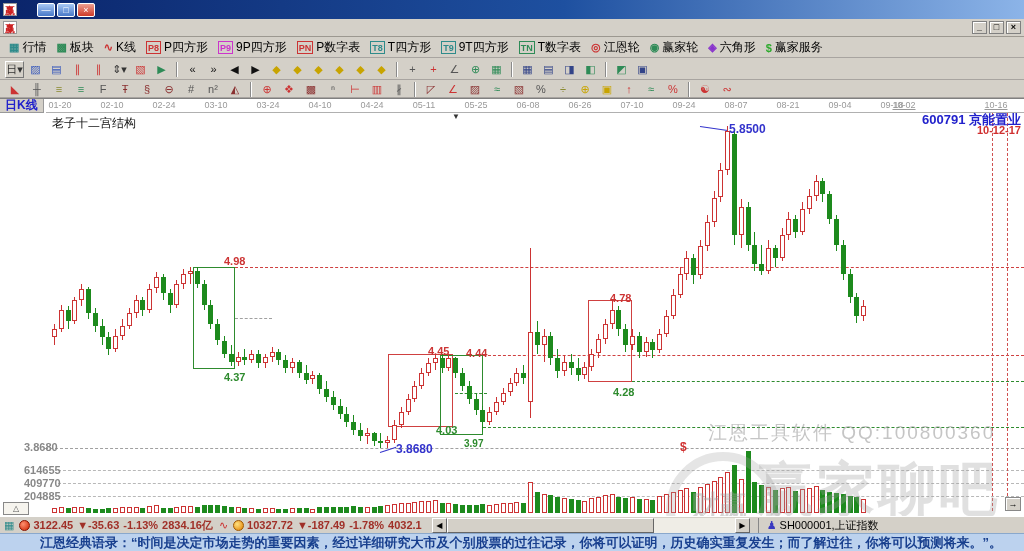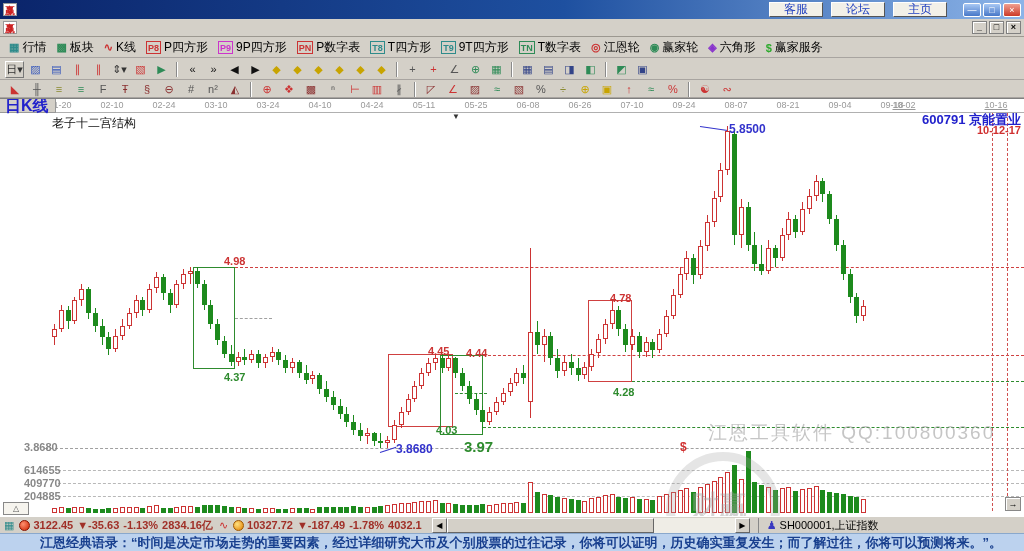--- a/index.html
+++ b/index.html
@@ -37,22 +37,22 @@
   #tb2{top:59px;height:21px}
   .tb2-icon{min-width:19px;height:17px;font-size:11px;line-height:15px;text-align:center;color:#444;margin:0 1px;
     border:1px solid #d4d0c8;cursor:pointer}
   .tb2-icon:first-child{border-color:#fff #777 #777 #fff}
   #tb3{top:81px;height:17px}
   .tb3-icon{min-width:20px;height:15px;font-size:11px;line-height:14px;text-align:center;color:#8a3030;margin:0 1px;cursor:pointer}
   .sep{width:2px;height:15px;border-left:1px solid #8a8a8a;border-right:1px solid #fff;margin:0 4px}
   
   .chart{position:absolute;top:98px;left:0;width:1024px;height:418px;background:#fff;overflow:hidden;border-top:1px solid #808080}
   .layer{position:absolute;left:0;top:0;width:1024px;height:418px}
-  .pane-label{position:absolute;left:0;top:0;width:56px;height:14px;background:#d4d0c8;color:#2222cc;
-    font-weight:bold;font-size:16px;line-height:13px;padding-left:5px;border-right:1px solid #999;border-bottom:1px solid #999;z-index:5}
+  .pane-label{position:absolute;left:0;top:0;width:44px;height:14px;background:#d4d0c8;color:#2222cc;
+    font-weight:bold;font-size:12px;line-height:13px;padding-left:5px;border-right:1px solid #999;border-bottom:1px solid #999;z-index:5}
   .axis-line{position:absolute;top:13px;left:46px;width:978px;border-top:1px solid #b0b0b0}
   .date-label{position:absolute;top:1px;width:44px;text-align:center;font-size:9px;color:#999}
   .struct-label{position:absolute;left:52px;top:16px;font-size:12px;color:#111;z-index:4}
   .stock-label{position:absolute;right:3px;top:12px;color:#2222cc;font-weight:bold;font-size:13px;z-index:6}
   .daterange-label{position:absolute;right:3px;top:25px;color:#d03030;font-size:11px;font-weight:bold;z-index:6}
   .hline{position:absolute;height:0;border-top:1px dashed #999}
   .vline{position:absolute;width:0;border-left:1px dashed #d05050}
   .gbox{position:absolute;background:transparent}
   .ann{position:absolute;font-weight:bold;white-space:nowrap;z-index:4}
   .wick{position:absolute;width:1px}
@@ -88,25 +88,20 @@
   .sb-right{margin-left:8px;display:flex;align-items:center;border-left:1px solid #888;padding-left:8px;color:#000}
   .person{color:#3a3ac0;font-size:11px;margin-right:3px}
   .status2{position:absolute;top:533px;left:0;width:1024px;height:18px;background:#bcd2ee;border-top:1px solid #8aa8cc;
     color:#183f8e;font-size:13px;line-height:17px;padding-left:40px;white-space:nowrap;font-weight:bold}
 </style>
 </head>
 <body>
 
 <div class="titlebar">
   <span class="app-icon">赢</span>
-  <div class="tb-links">
-    <div class="tb-link">客服</div>
-    <div class="tb-link">论坛</div>
-    <div class="tb-link">主页</div>
-  </div>
   <div class="win-btns">
     <span class="wb wb-min">—</span>
     <span class="wb wb-max">□</span>
     <span class="wb wb-close">×</span>
   </div>
 </div>
 
 <div class="menubar">
   <span class="app-icon">赢</span>
   <div class="mdi-ctrls">
@@ -271,20 +266,21 @@
   <div class="stock-label">
     <span>600791</span>
     <span>京能置业</span>
   </div>
   <div class="daterange-label">10-12-17</div>
 
   <div class="wm1">江恩工具软件  QQ:100800360</div>
   <div class="wm-badge">
     <span>财赢</span>
   </div>
+  <div class="wm2">赢家聊吧</div>
   <div class="dollar">$</div>
 
   <div class="layer" id="lines-layer">
       <div class="hline" style="left: 235px; width: 789px; top: 168.4px; border-top-color: rgb(207, 64, 64);"></div>
       <div class="hline" style="left: 235px; width: 37px; top: 218.7px; border-top-color: rgb(160, 160, 160);"></div>
       <div class="hline" style="left: 483px; width: 541px; top: 256.1px; border-top-color: rgb(207, 64, 64);"></div>
       <div class="hline" style="left: 455px; width: 32px; top: 293.5px; border-top-color: rgb(46, 139, 46);"></div>
       <div class="hline" style="left: 632px; width: 392px; top: 282.1px; border-top-color: rgb(46, 139, 46);"></div>
       <div class="hline" style="left: 483px; width: 541px; top: 327.6px; border-top-color: rgb(46, 139, 46);"></div>
       <div class="hline" style="left: 45px; width: 979px; top: 349.1px; border-top-color: rgb(160, 160, 160);"></div>
@@ -661,21 +657,21 @@
       <div class="wick up" style="left: 863.2px; top: 200.9px; height: 21.1px;"></div>
       <div class="body up" style="left: 861.2px; top: 207.4px; height: 9.8px;"></div>
       <div class="body up" style="left: 861.2px; top: 400.2px; height: 13.8px;"></div>
     </div>
   <div class="layer" id="ann-layer">
       <span class="ann" style="left: 224px; top: 156px; color: rgb(204, 51, 51); font-size: 11px;">4.98</span>
       <span class="ann" style="left: 224px; top: 272px; color: rgb(46, 139, 46); font-size: 11px;">4.37</span>
       <span class="ann" style="left: 428px; top: 246px; color: rgb(204, 51, 51); font-size: 11px;">4.45</span>
       <span class="ann" style="left: 466px; top: 248px; color: rgb(204, 51, 51); font-size: 11px;">4.44</span>
       <span class="ann" style="left: 436px; top: 325px; color: rgb(46, 139, 46); font-size: 11px;">4.03</span>
-      <span class="ann" style="left: 464px; top: 339px; color: rgb(46, 139, 46); font-size: 15px;">3.97</span>
+      <span class="ann" style="left: 464px; top: 339px; color: rgb(46, 139, 46); font-size: 10px;">3.97</span>
       <span class="ann" style="left: 610px; top: 193px; color: rgb(204, 51, 51); font-size: 11px;">4.78</span>
       <span class="ann" style="left: 613px; top: 287px; color: rgb(46, 139, 46); font-size: 11px;">4.28</span>
       <span class="ann" style="left: 729px; top: 23px; color: rgb(51, 51, 204); font-size: 12px;">5.8500</span>
       <span class="ann" style="left: 396px; top: 343px; color: rgb(51, 51, 204); font-size: 12px;">3.8680</span>
       <span class="ann" style="left: 24px; top: 342px; color: rgb(136, 136, 136); font-size: 11px;">3.8680</span>
       <span class="ann" style="left: 24px; top: 365px; color: rgb(136, 136, 136); font-size: 11px;">614655</span>
       <span class="ann" style="left: 24px; top: 378px; color: rgb(136, 136, 136); font-size: 11px;">409770</span>
       <span class="ann" style="left: 24px; top: 391px; color: rgb(136, 136, 136); font-size: 11px;">204885</span>
       <span class="ann" style="left: 452px; top: 13px; color: rgb(51, 51, 51); font-size: 8px;">▼</span>
     </div>

